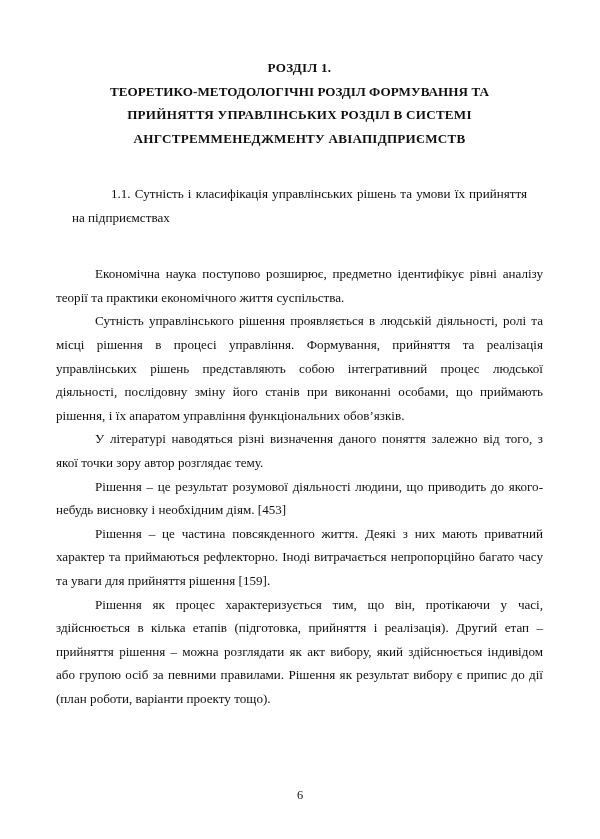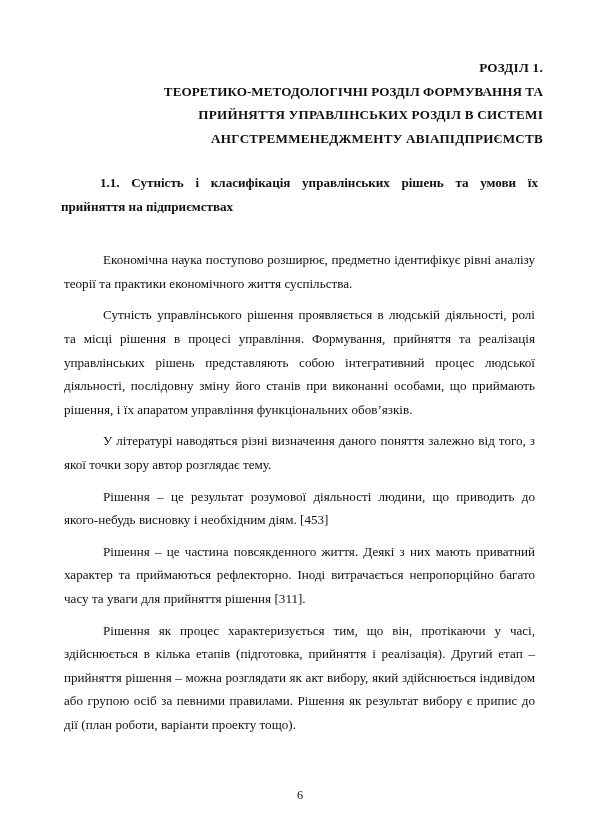--- a/index.html
+++ b/index.html
@@ -39,45 +39,44 @@
     text-align: center;
     font-weight: bold;
     font-size: 13.1px;
     line-height: 23.5px;
     letter-spacing: 0.15px;
     margin: 0;
   }
   .chapter-heading .hline {
     display: block;
     white-space: nowrap;
-    text-align: right;
   }
   .chapter-heading .hline.l1 { letter-spacing: 0.3px; }
   .chapter-heading .hline.l2 { letter-spacing: 0.05px; }
   .chapter-heading .hline.l3 { letter-spacing: 0.25px; }
   .chapter-heading .hline.l4 { letter-spacing: 0.25px; }
 
   .section-heading {
-    font-weight: bold;
+    font-weight: normal;
     font-size: 13.1px;
     line-height: 23.6px;
     text-align: justify;
     text-indent: 39px;
-    margin: 5px;
+    margin: 16px;
     padding-top: 16px;
     text-align-last: left;
     hyphens: none;
   }
 
   .body-block {
     padding-top: 17px;
   }
 
   p.para {
-    margin: 8px;
+    margin: 0;
     font-size: 13.1px;
     line-height: 23.6px;
     text-align: justify;
     text-indent: 39px;
     hyphens: none;
     word-spacing: 0.1px;
   }
 
   .page-number {
     position: absolute;
@@ -104,21 +103,21 @@
       <span class="hline l4">АНГСТРЕММЕНЕДЖМЕНТУ АВІАПІДПРИЄМСТВ</span>
     </h1>
 
     <h2 class="section-heading">1.1. Сутність і класифікація управлінських рішень та умови їх прийняття на підприємствах</h2>
 
     <div class="body-block">
       <p class="para">Економічна наука поступово розширює, предметно ідентифікує рівні аналізу теорії та практики економічного життя суспільства.</p>
       <p class="para">Сутність управлінського рішення проявляється в людській діяльності, ролі та місці рішення в процесі управління. Формування, прийняття та реалізація управлінських рішень представляють собою інтегративний процес людської діяльності, послідовну зміну його станів при виконанні особами, що приймають рішення, і їх апаратом управління функціональних обов’язків.</p>
       <p class="para">У літературі наводяться різні визначення даного поняття залежно від того, з якої точки зору автор розглядає тему.</p>
       <p class="para">Рішення – це результат розумової діяльності людини, що приводить до якого-небудь висновку і необхідним діям. [453]</p>
-      <p class="para">Рішення – це частина повсякденного життя. Деякі з них мають приватний характер та приймаються рефлекторно. Іноді витрачається непропорційно багато часу та уваги для прийняття рішення [311].</p>
+      <p class="para">Рішення – це частина повсякденного життя. Деякі з них мають приватний характер та приймаються рефлекторно. Іноді витрачається непропорційно багато часу та уваги для прийняття рішення [159].</p>
       <p class="para">Рішення як процес характеризується тим, що він, протікаючи у часі, здійснюється в кілька етапів (підготовка, прийняття і реалізація). Другий етап – прийняття рішення – можна розглядати як акт вибору, який здійснюється індивідом або групою осіб за певними правилами. Рішення як результат вибору є припис до дії (план роботи, варіанти проекту тощо).</p>
     </div>
 
   </div>
 
   <div class="page-number">6</div>
 
 </div>
 
 </body></html>

